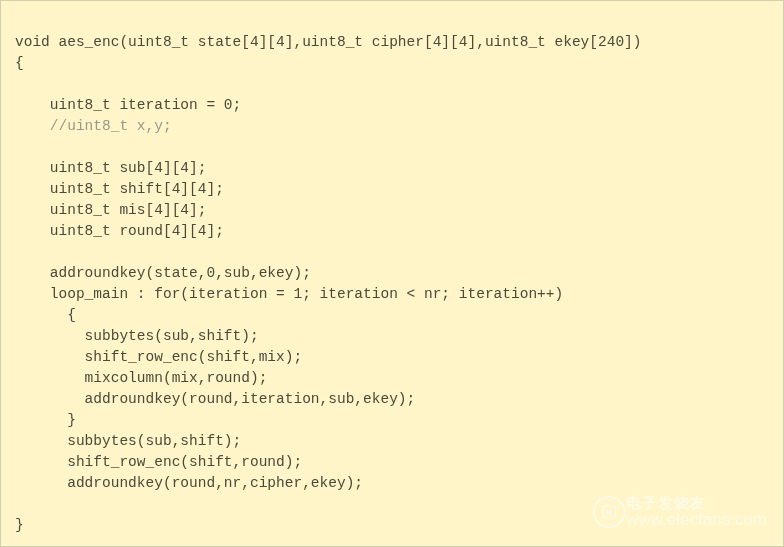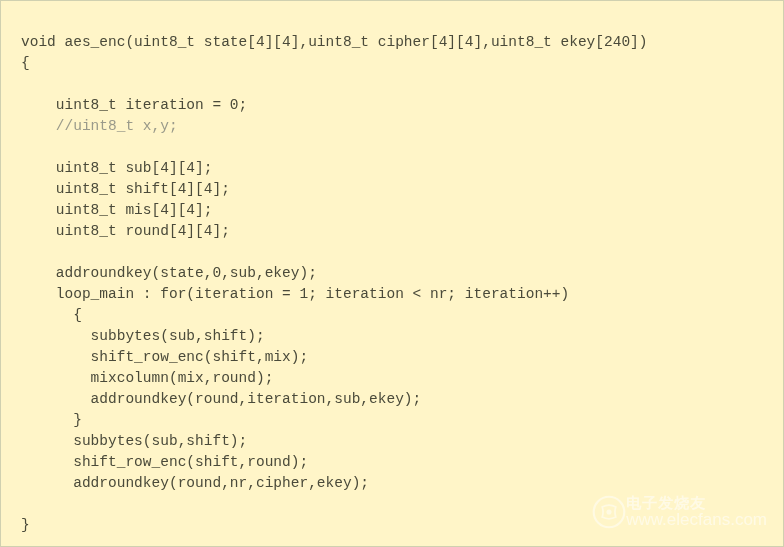--- a/index.html
+++ b/index.html
@@ -13,21 +13,21 @@
     background: #fff5c8;
     font-family: "Courier New", Courier, monospace;
     font-size: 14.5px;
     line-height: 1.45;
     color: #4a4a3a;
     position: relative;
     overflow: hidden;
     border: 1px solid #d0d0b0;
   }
   .code-container {
-    padding: 10px 20px;
+    padding: 10px 14px;
     white-space: pre;
   }
   .comment {
     color: #9a9a8a;
   }
   .highlight-line {
     background: #9fd2e8;
     display: block;
     margin-left: -14px;
     margin-right: -14px;

